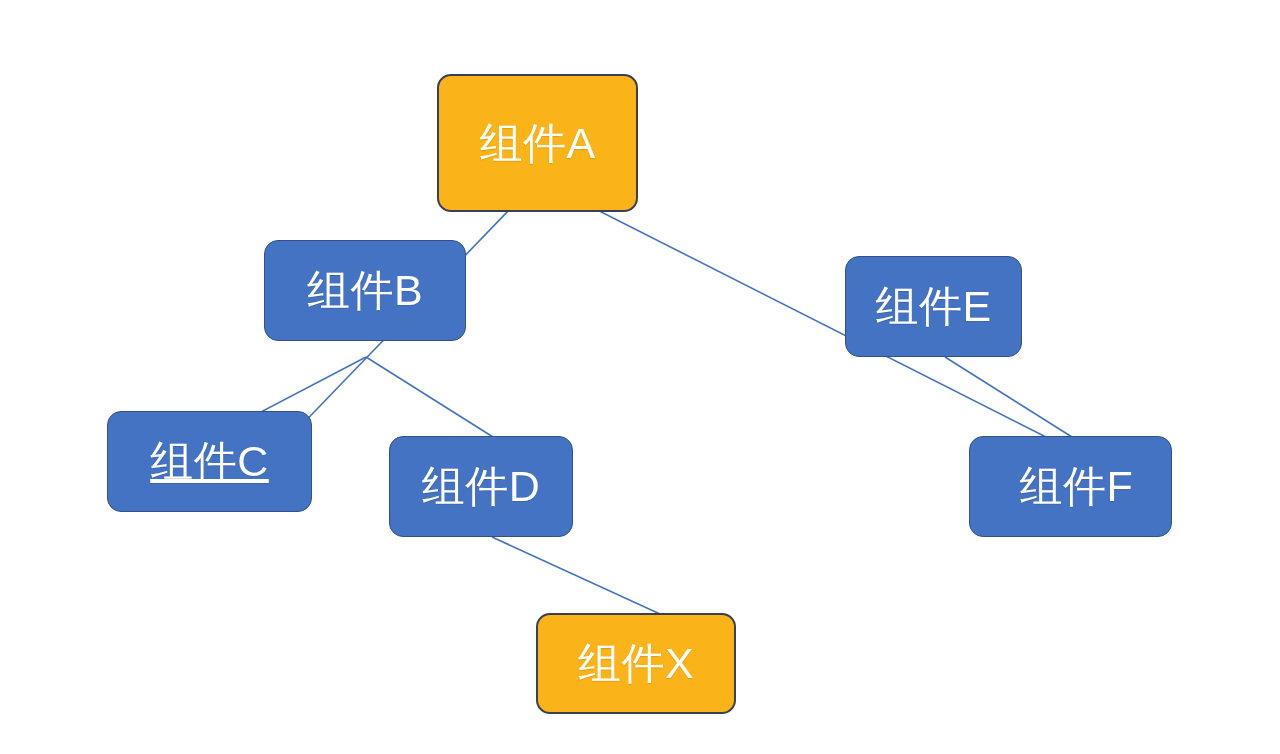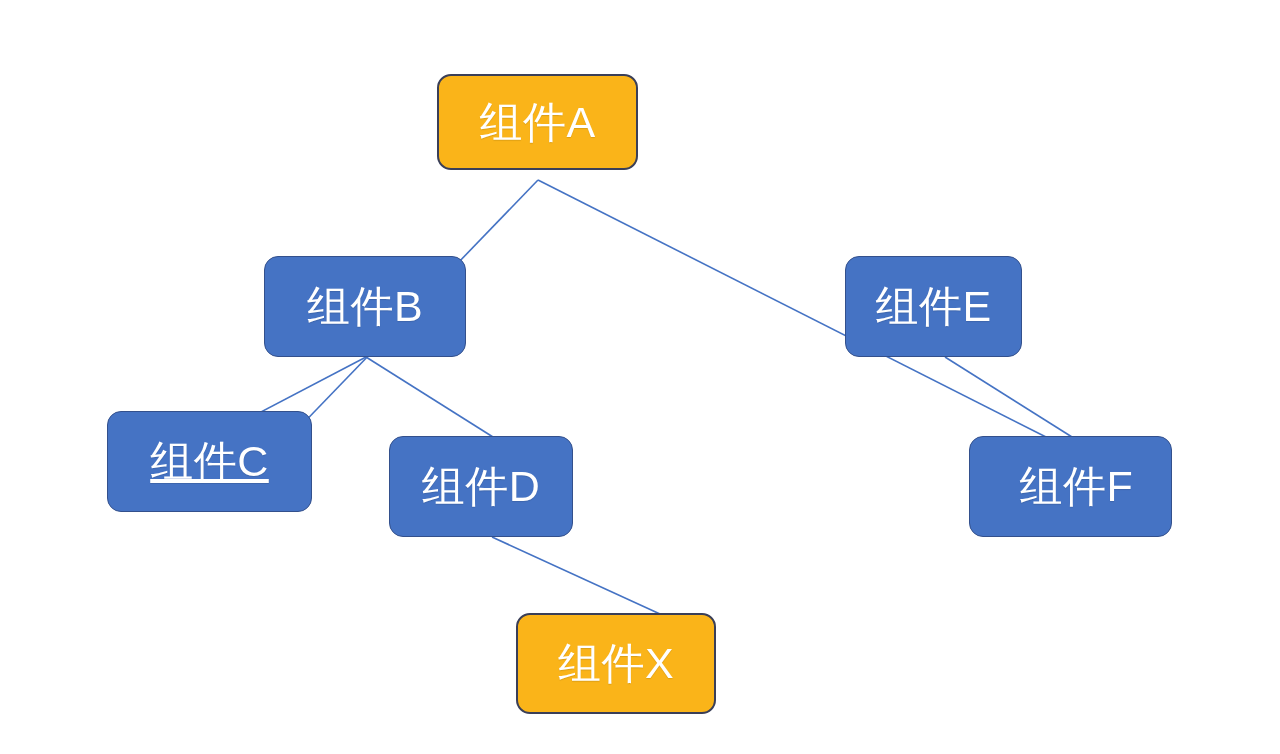--- a/index.html
+++ b/index.html
@@ -69,37 +69,37 @@
   <svg id="edges" viewBox="0 0 1280 754" xmlns="http://www.w3.org/2000/svg">
       <line x1="538" y1="180" x2="290" y2="437" stroke="#4573c4" stroke-width="1.6"></line>
       <line x1="538" y1="180" x2="1046" y2="437" stroke="#4573c4" stroke-width="1.6"></line>
       <line x1="366" y1="357" x2="213" y2="437" stroke="#4573c4" stroke-width="1.6"></line>
       <line x1="366" y1="357" x2="493" y2="437" stroke="#4573c4" stroke-width="1.6"></line>
       <line x1="945" y1="357" x2="1072" y2="437" stroke="#4573c4" stroke-width="1.6"></line>
       <line x1="492" y1="537" x2="660" y2="614" stroke="#4573c4" stroke-width="1.6"></line>
     </svg>
 
   <div id="nodes">
-      <div class="node orange" style="left: 437px; top: 74px; width: 201px; height: 96px;">
+      <div class="node orange" style="left: 437px; top: 74px; width: 201px; height: 138px;">
         <span class="node-label">组件A</span>
       </div>
-      <div class="node blue" style="left: 264px; top: 256px; width: 202px; height: 101px; text-align: right;">
+      <div class="node blue" style="left: 264px; top: 240px; width: 202px; height: 101px; text-align: right;">
         <span class="node-label">组件B</span>
       </div>
       <div class="node blue" style="left: 845px; top: 256px; width: 177px; height: 101px;">
         <span class="node-label">组件E</span>
       </div>
       <div class="node blue" style="left: 107px; top: 411px; width: 205px; height: 101px; text-decoration: underline;">
         <span class="node-label">组件C</span>
       </div>
       <div class="node blue" style="left: 389px; top: 436px; width: 184px; height: 101px;">
         <span class="node-label">组件D</span>
       </div>
       <div class="node blue" style="left: 969px; top: 436px; width: 203px; height: 101px; padding-left: 12px;">
         <span class="node-label">组件F</span>
       </div>
-      <div class="node orange" style="left: 516px; top: 613px; width: 200px; height: 101px;">
+      <div class="node orange" style="left: 536px; top: 613px; width: 200px; height: 101px;">
         <span class="node-label">组件X</span>
       </div>
     </div>
 
 
 </div>
 
 </body></html>

